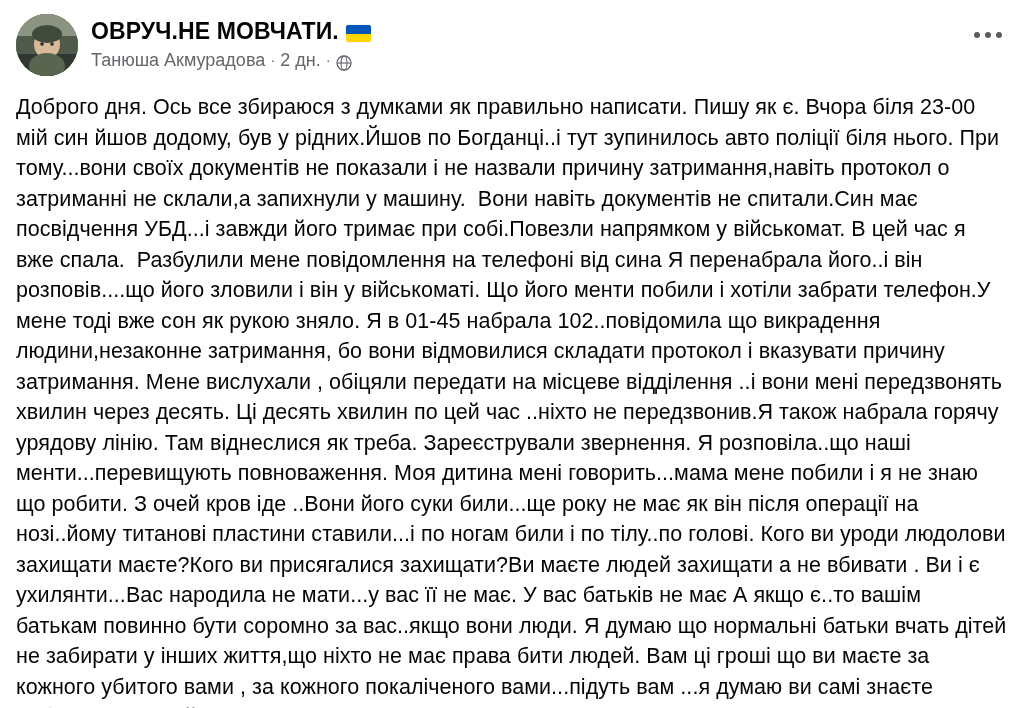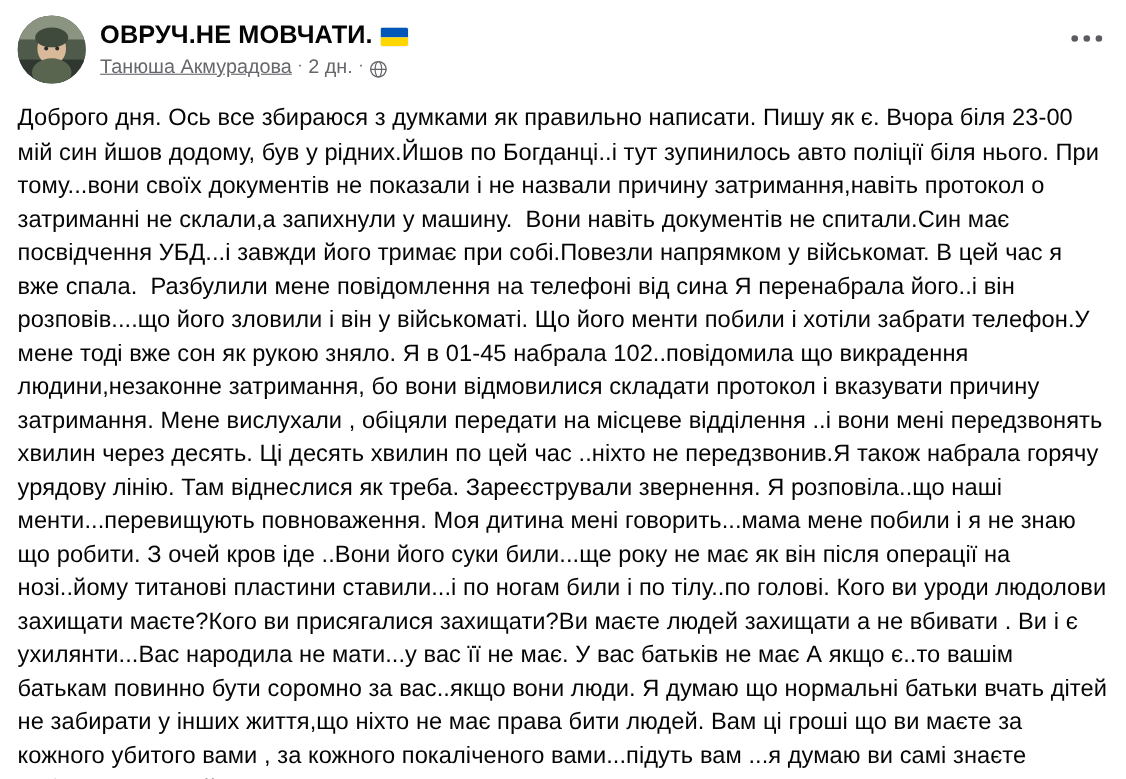--- a/index.html
+++ b/index.html
@@ -85,21 +85,20 @@
     margin-top: 4px;
     font-size: 18px;
     color: #65676b;
     display: flex;
     align-items: center;
     gap: 5px;
     line-height: 22px;
   }
   .byline .author {
     color: #65676b;
-    text-decoration: underline;
   }
   .byline .dot {
     color: #65676b;
     font-size: 15px;
     line-height: 22px;
   }
   .globe-icon {
     display: inline-block;
     width: 16px;
     height: 16px;

